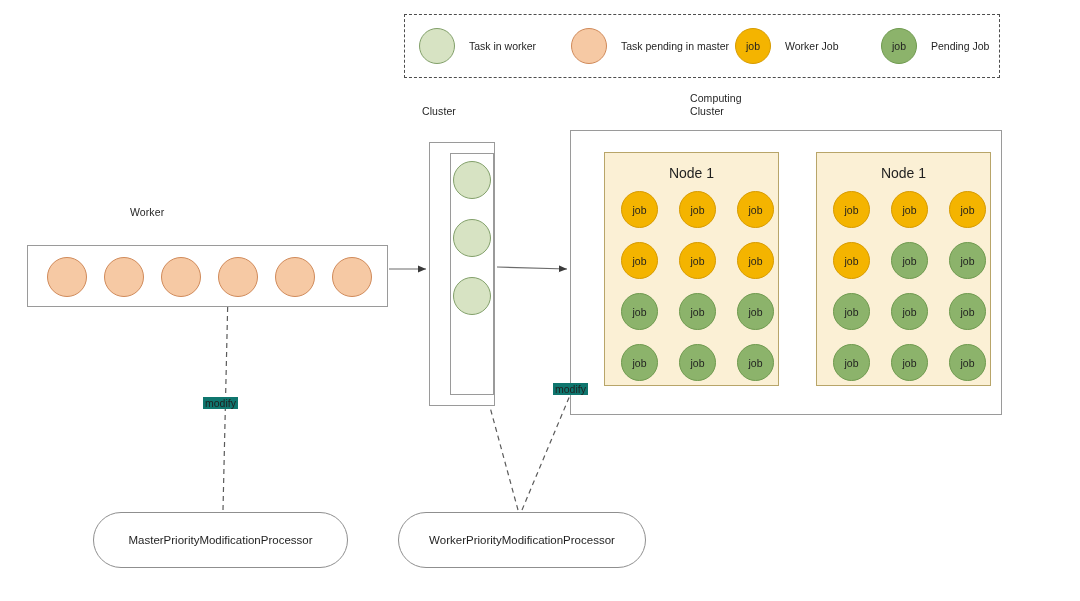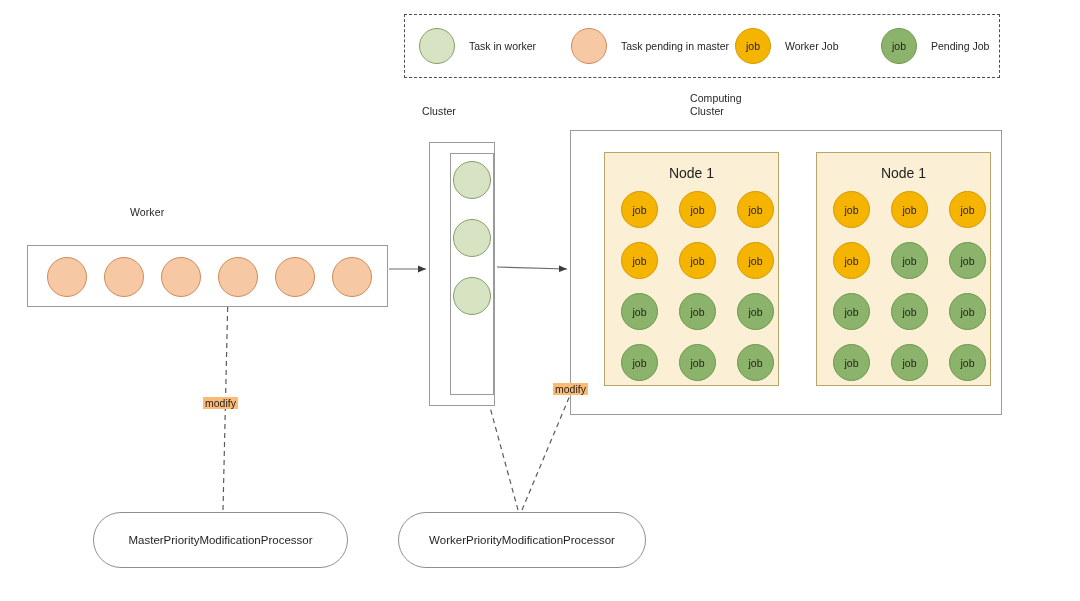--- a/index.html
+++ b/index.html
@@ -111,21 +111,21 @@
   }
   #proc-master { left: 93px; top: 512px; width: 255px; height: 56px; }
   #proc-worker { left: 398px; top: 512px; width: 248px; height: 56px; }
 
   
   #wires { position: absolute; left: 0; top: 0; width: 1080px; height: 601px; }
   .edge-label {
     position: absolute;
     font-size: 10.5px;
     color: #1f1f1f;
-    background: #fdba74;
+    background: #0f766e;
     padding: 0 2px;
   }
   #modify-master { left: 203px; top: 397px; }
   #modify-worker { left: 553px; top: 383px; }
 </style>
 </head>
 <body>
 
 <div id="canvas">
 

